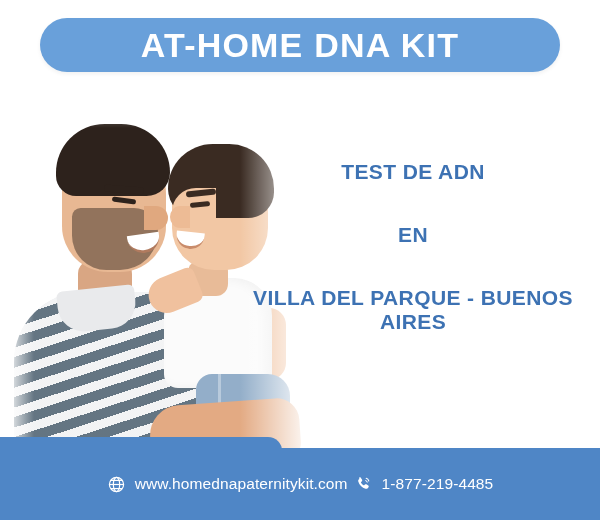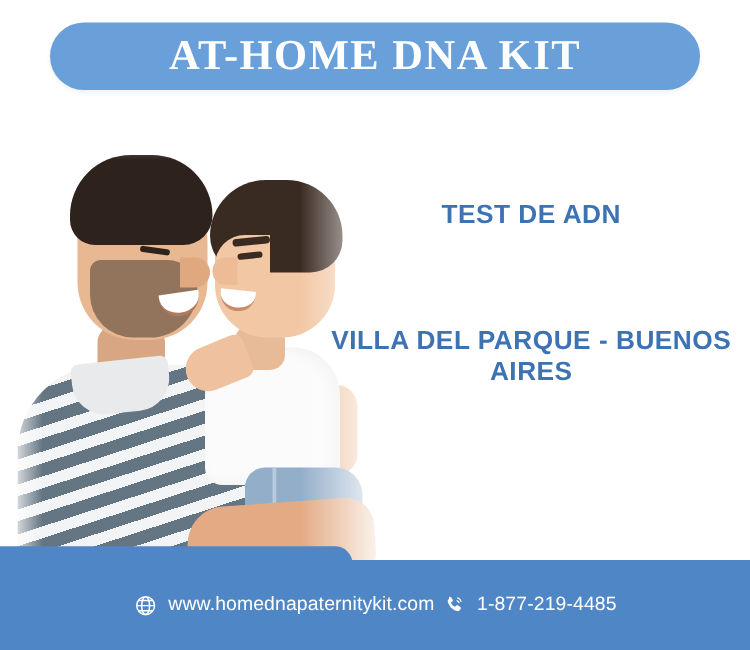--- a/index.html
+++ b/index.html
@@ -33,21 +33,20 @@
     justify-content: center;
     box-shadow: 0 2px 4px rgba(0,0,0,0.06);
   }
   .header-pill-title {
     color: #ffffff;
     font-size: 34px;
     font-weight: bold;
     letter-spacing: 1.2px;
     white-space: nowrap;
     line-height: 1;
-    font-family: Liberation Serif, serif;
   }
 
   
   .photo {
     position: absolute;
     left: 0px;
     top: 82px;
     width: 330px;
     height: 378px;
     overflow: hidden;
@@ -348,21 +347,21 @@
     top: 0;
     width: 34px;
     height: 100%;
     background: linear-gradient(to left, rgba(255,255,255,0) 0%, #ffffff 82%);
     z-index: 12;
   }
 
   
   .copy {
     position: absolute;
-    left: 250px;
+    left: 238px;
     top: 160px;
     width: 350px;
     text-align: center;
     color: #3d72b3;
     z-index: 15;
   }
   .copy-line {
     font-size: 21px;
     font-weight: bold;
     letter-spacing: 0.4px;
@@ -477,20 +476,21 @@
 
       <div class="photo-fade-top"></div>
       <div class="photo-fade-left"></div>
       <div class="photo-fade"></div>
     </div>
   </div>
 
   <div class="copy">
     <div class="copy-line">TEST DE ADN</div>
     <div class="copy-gap-1"></div>
+    <div class="copy-line">EN</div>
     <div class="copy-gap-2"></div>
     <div class="copy-line wrap">VILLA DEL PARQUE - BUENOS AIRES</div>
   </div>
 
   <div class="footer-left-block"></div>
   <div class="footer-bar"></div>
 
   <div class="footer-rows">
 
     <div class="footer-row">

